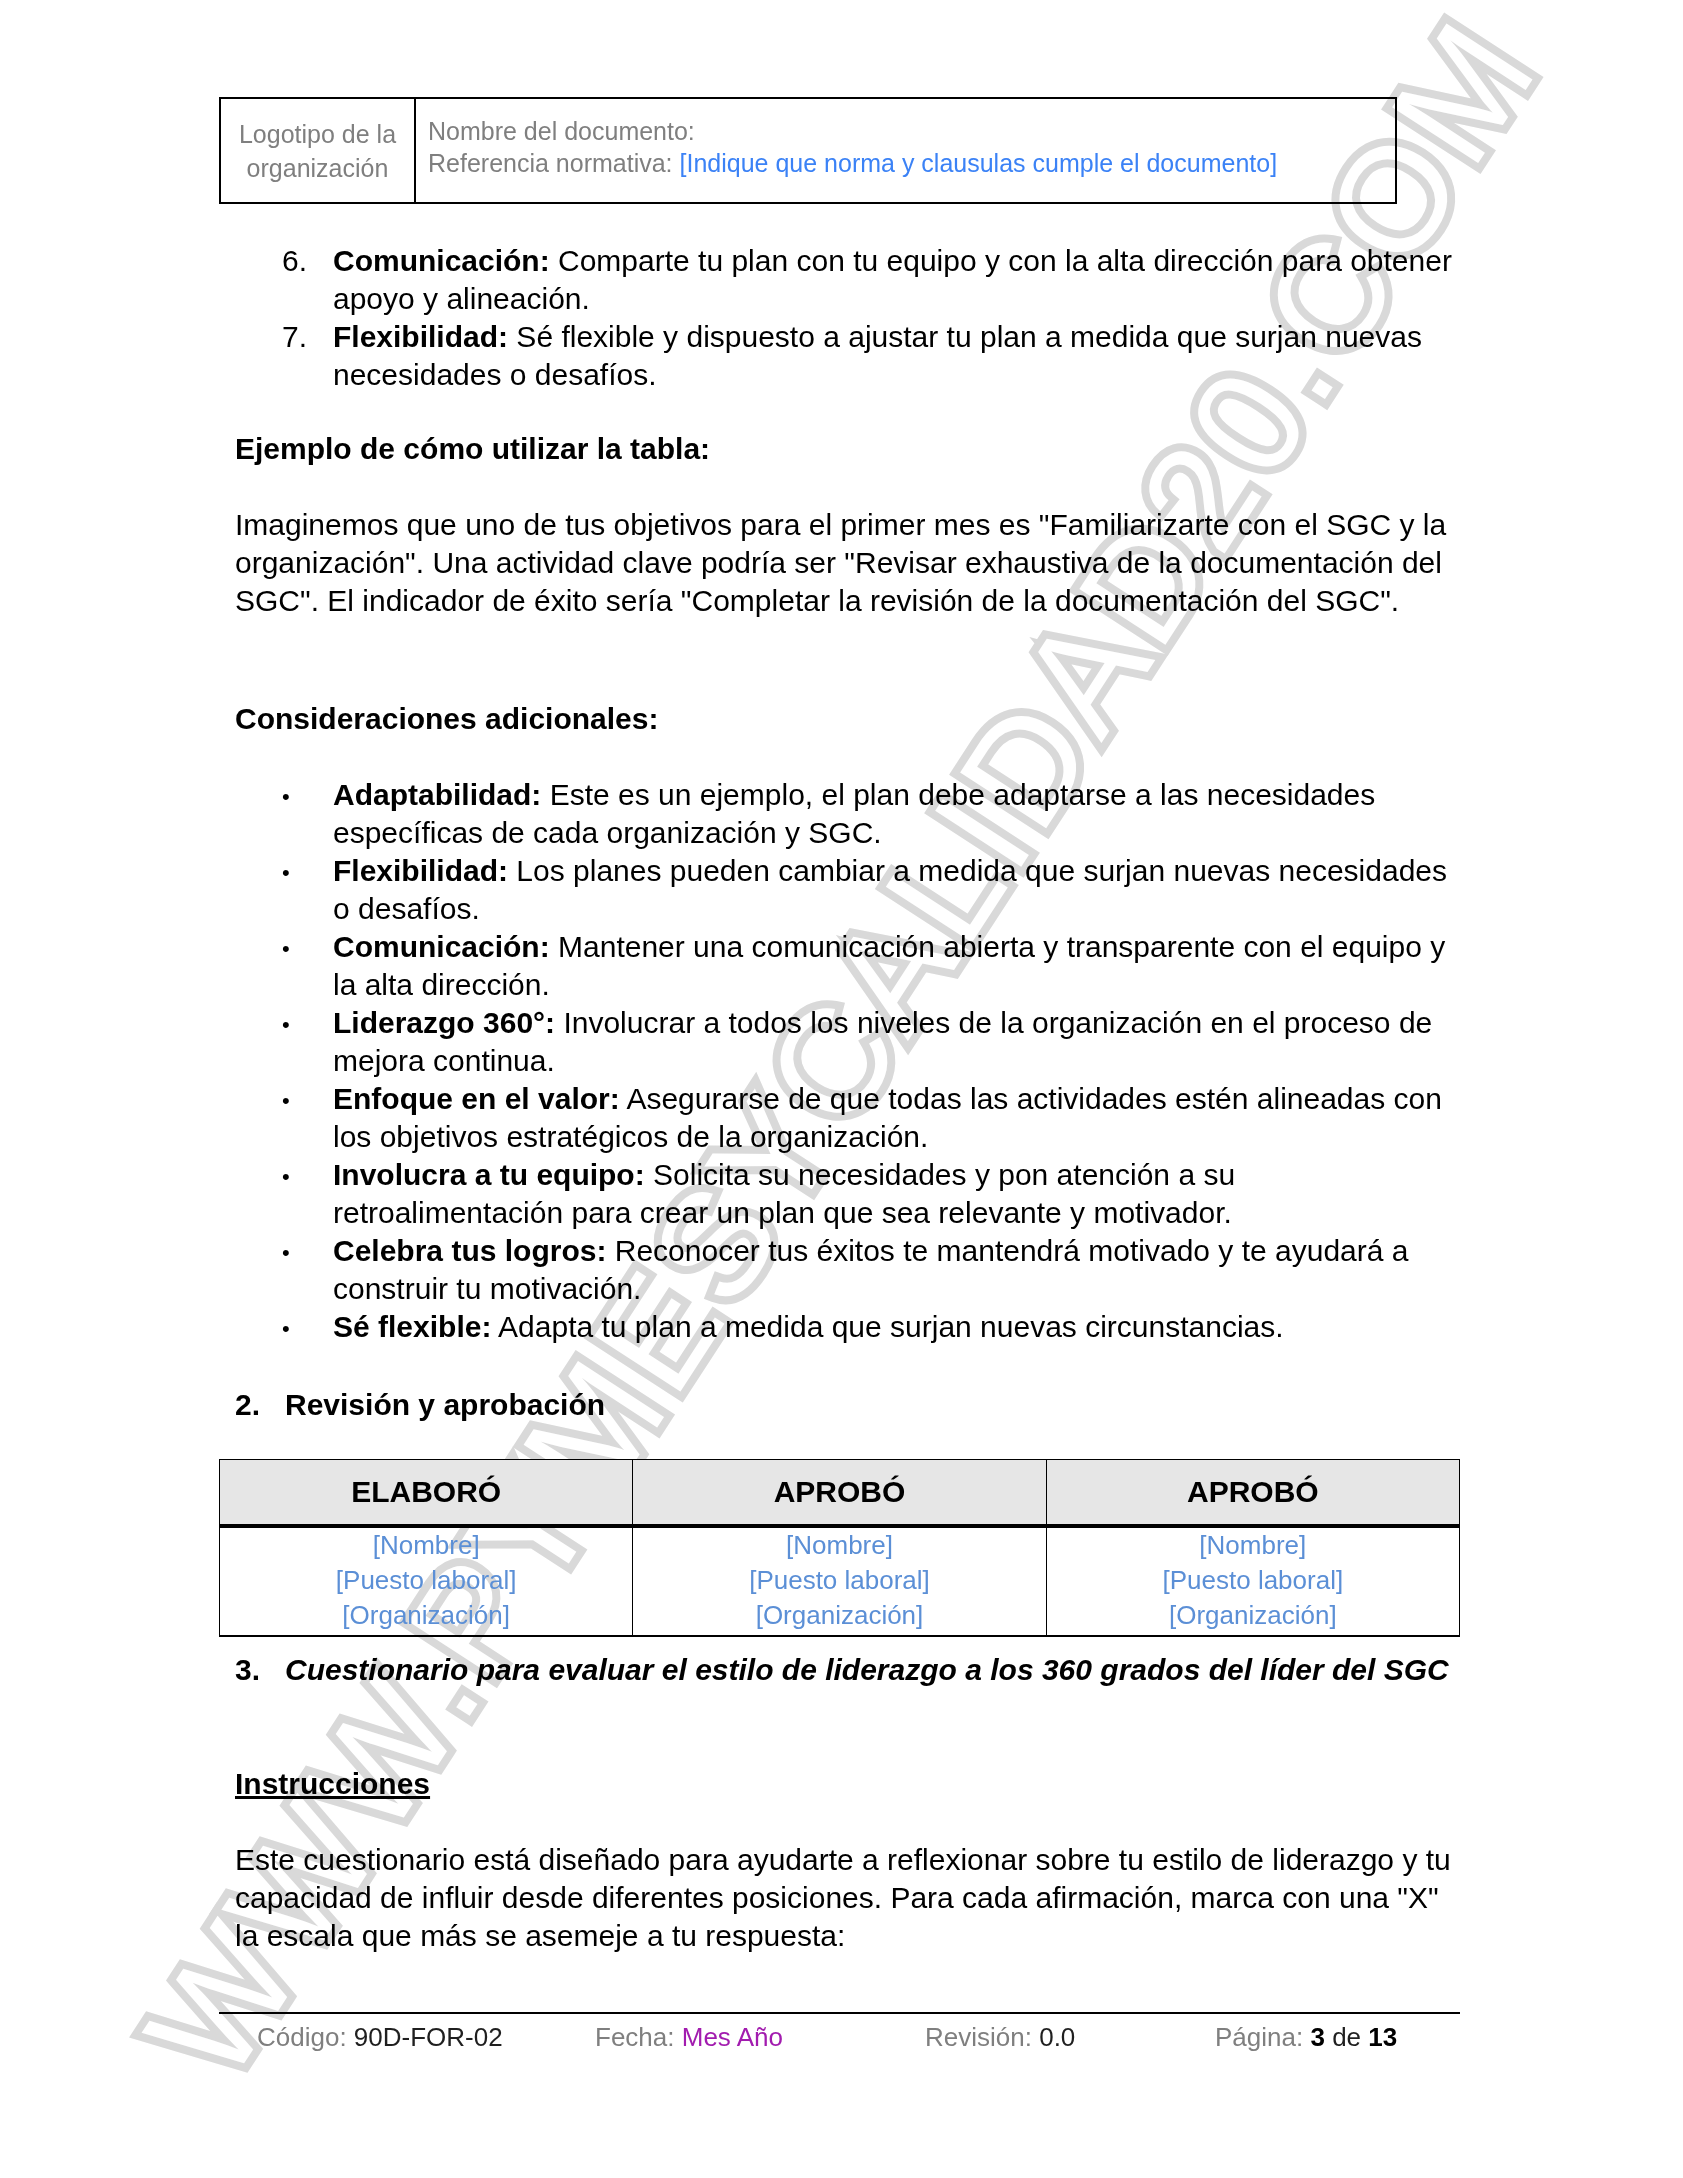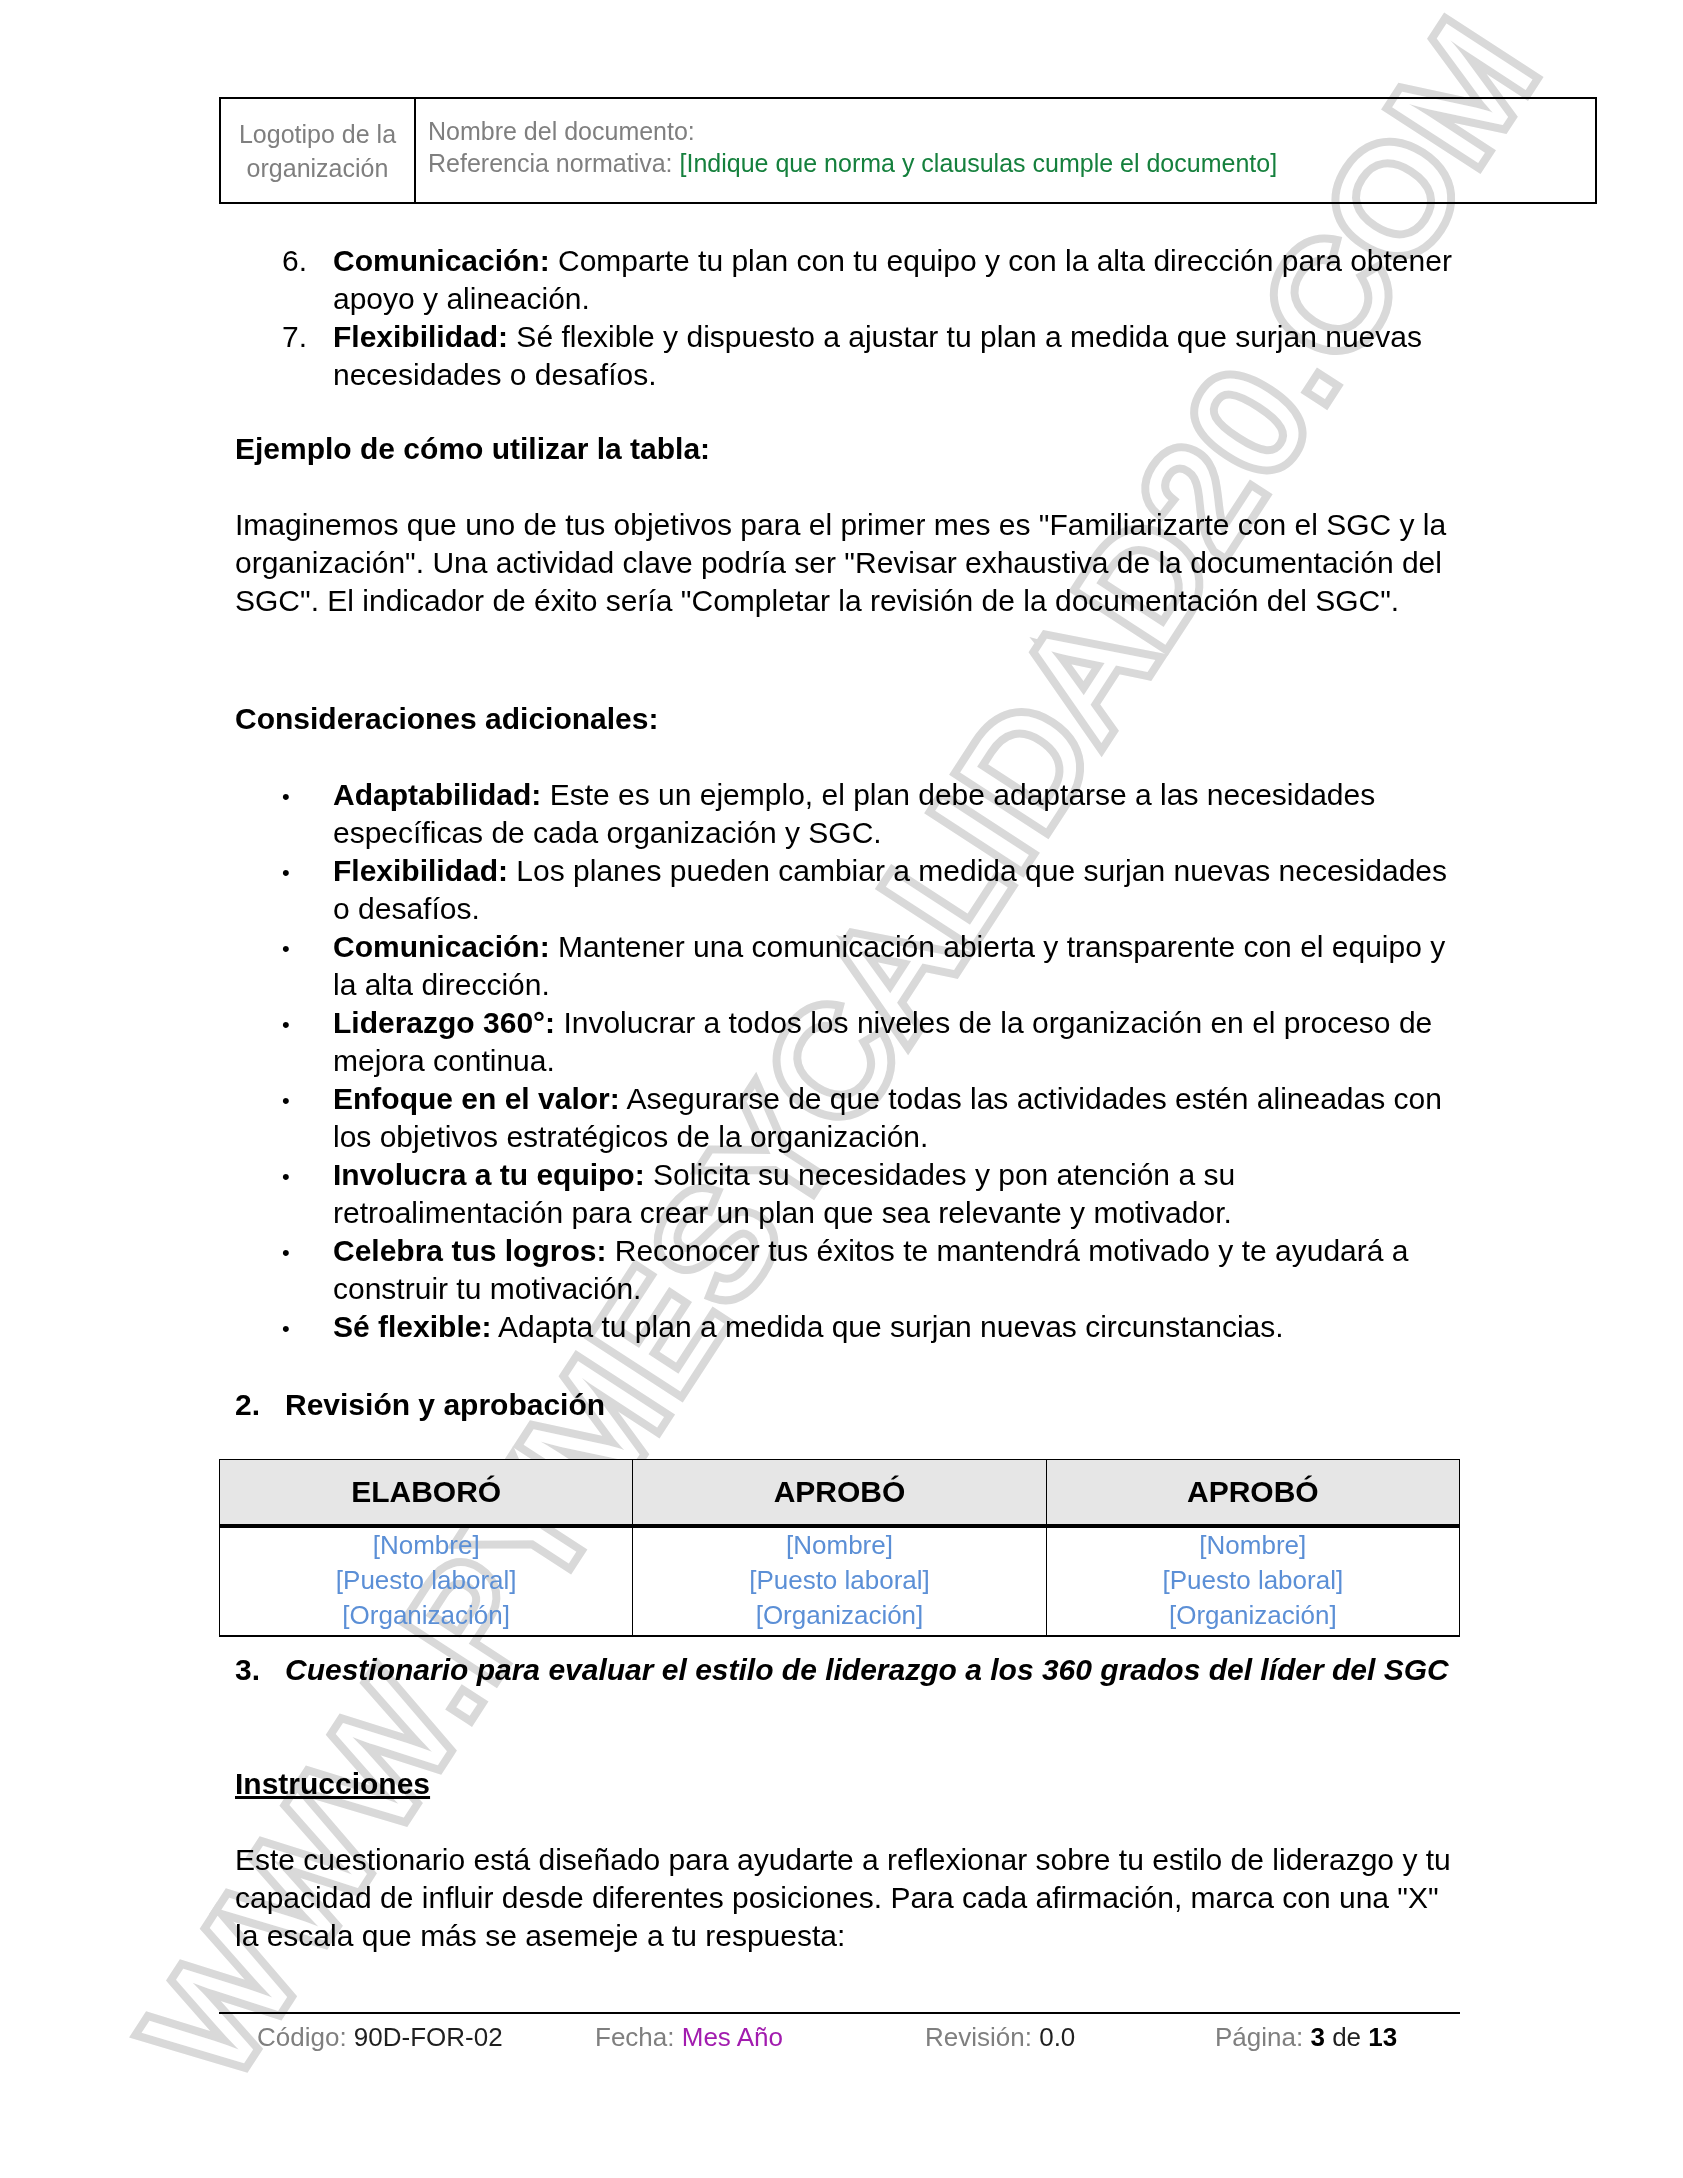--- a/index.html
+++ b/index.html
@@ -11,29 +11,29 @@
                  font-family: "Liberation Sans", sans-serif; font-size: 149px; font-weight: normal;
                  color: rgba(0,0,0,0); -webkit-text-stroke: 16px #d9d9d9; white-space: nowrap;
                  letter-spacing: 6px; z-index: 0; pointer-events: none; }
     .watermark-fill { position: absolute; left: 842px; top: 1049px; transform: translate(-50%,-50%) rotate(-57deg);
                  font-family: "Liberation Sans", sans-serif; font-size: 149px; color: #fff; white-space: nowrap;
                  letter-spacing: 6px; z-index: 0; pointer-events: none; }
 
     .content { position: relative; z-index: 1; }
 
     
-    .header { position: absolute; left: 219px; top: 97px; width: 1378px; height: 107px;
+    .header { position: absolute; left: 219px; top: 97px; width: 1178px; height: 107px;
               border: 2.5px solid #000; box-sizing: border-box; display: flex; }
     .logo-cell { width: 193px; border-right: 2.5px solid #000; display: flex; align-items: center;
                  justify-content: center; text-align: center; color: #7f7f7f; font-size: 25px; line-height: 34px; }
     .title-cell { flex: 1; padding: 16px 12px; }
     .doc-label { color: #7f7f7f; font-size: 25px; line-height: 32px; }
     .doc-title { font-weight: bold; font-size: 28px; line-height: 34px; }
     .ref-line { font-size: 25px; line-height: 32px; color: #7f7f7f; }
-    .ref-line .ref-value { color: #15803d; }
+    .ref-line .ref-value { color: #3b82f6; }
 
     
     .body-text { font-size: 30px; line-height: 38px; }
     .num-list { position: absolute; left: 282px; top: 242px; width: 1188px; }
     .num-item { display: flex; }
     .num-item .num { width: 51px; flex-shrink: 0; }
     .num-item .txt { flex: 1; }
     b, .bold { font-weight: bold; }
 
     .h-sub { position: absolute; left: 235px; font-weight: bold; font-size: 30px; line-height: 38px; }

